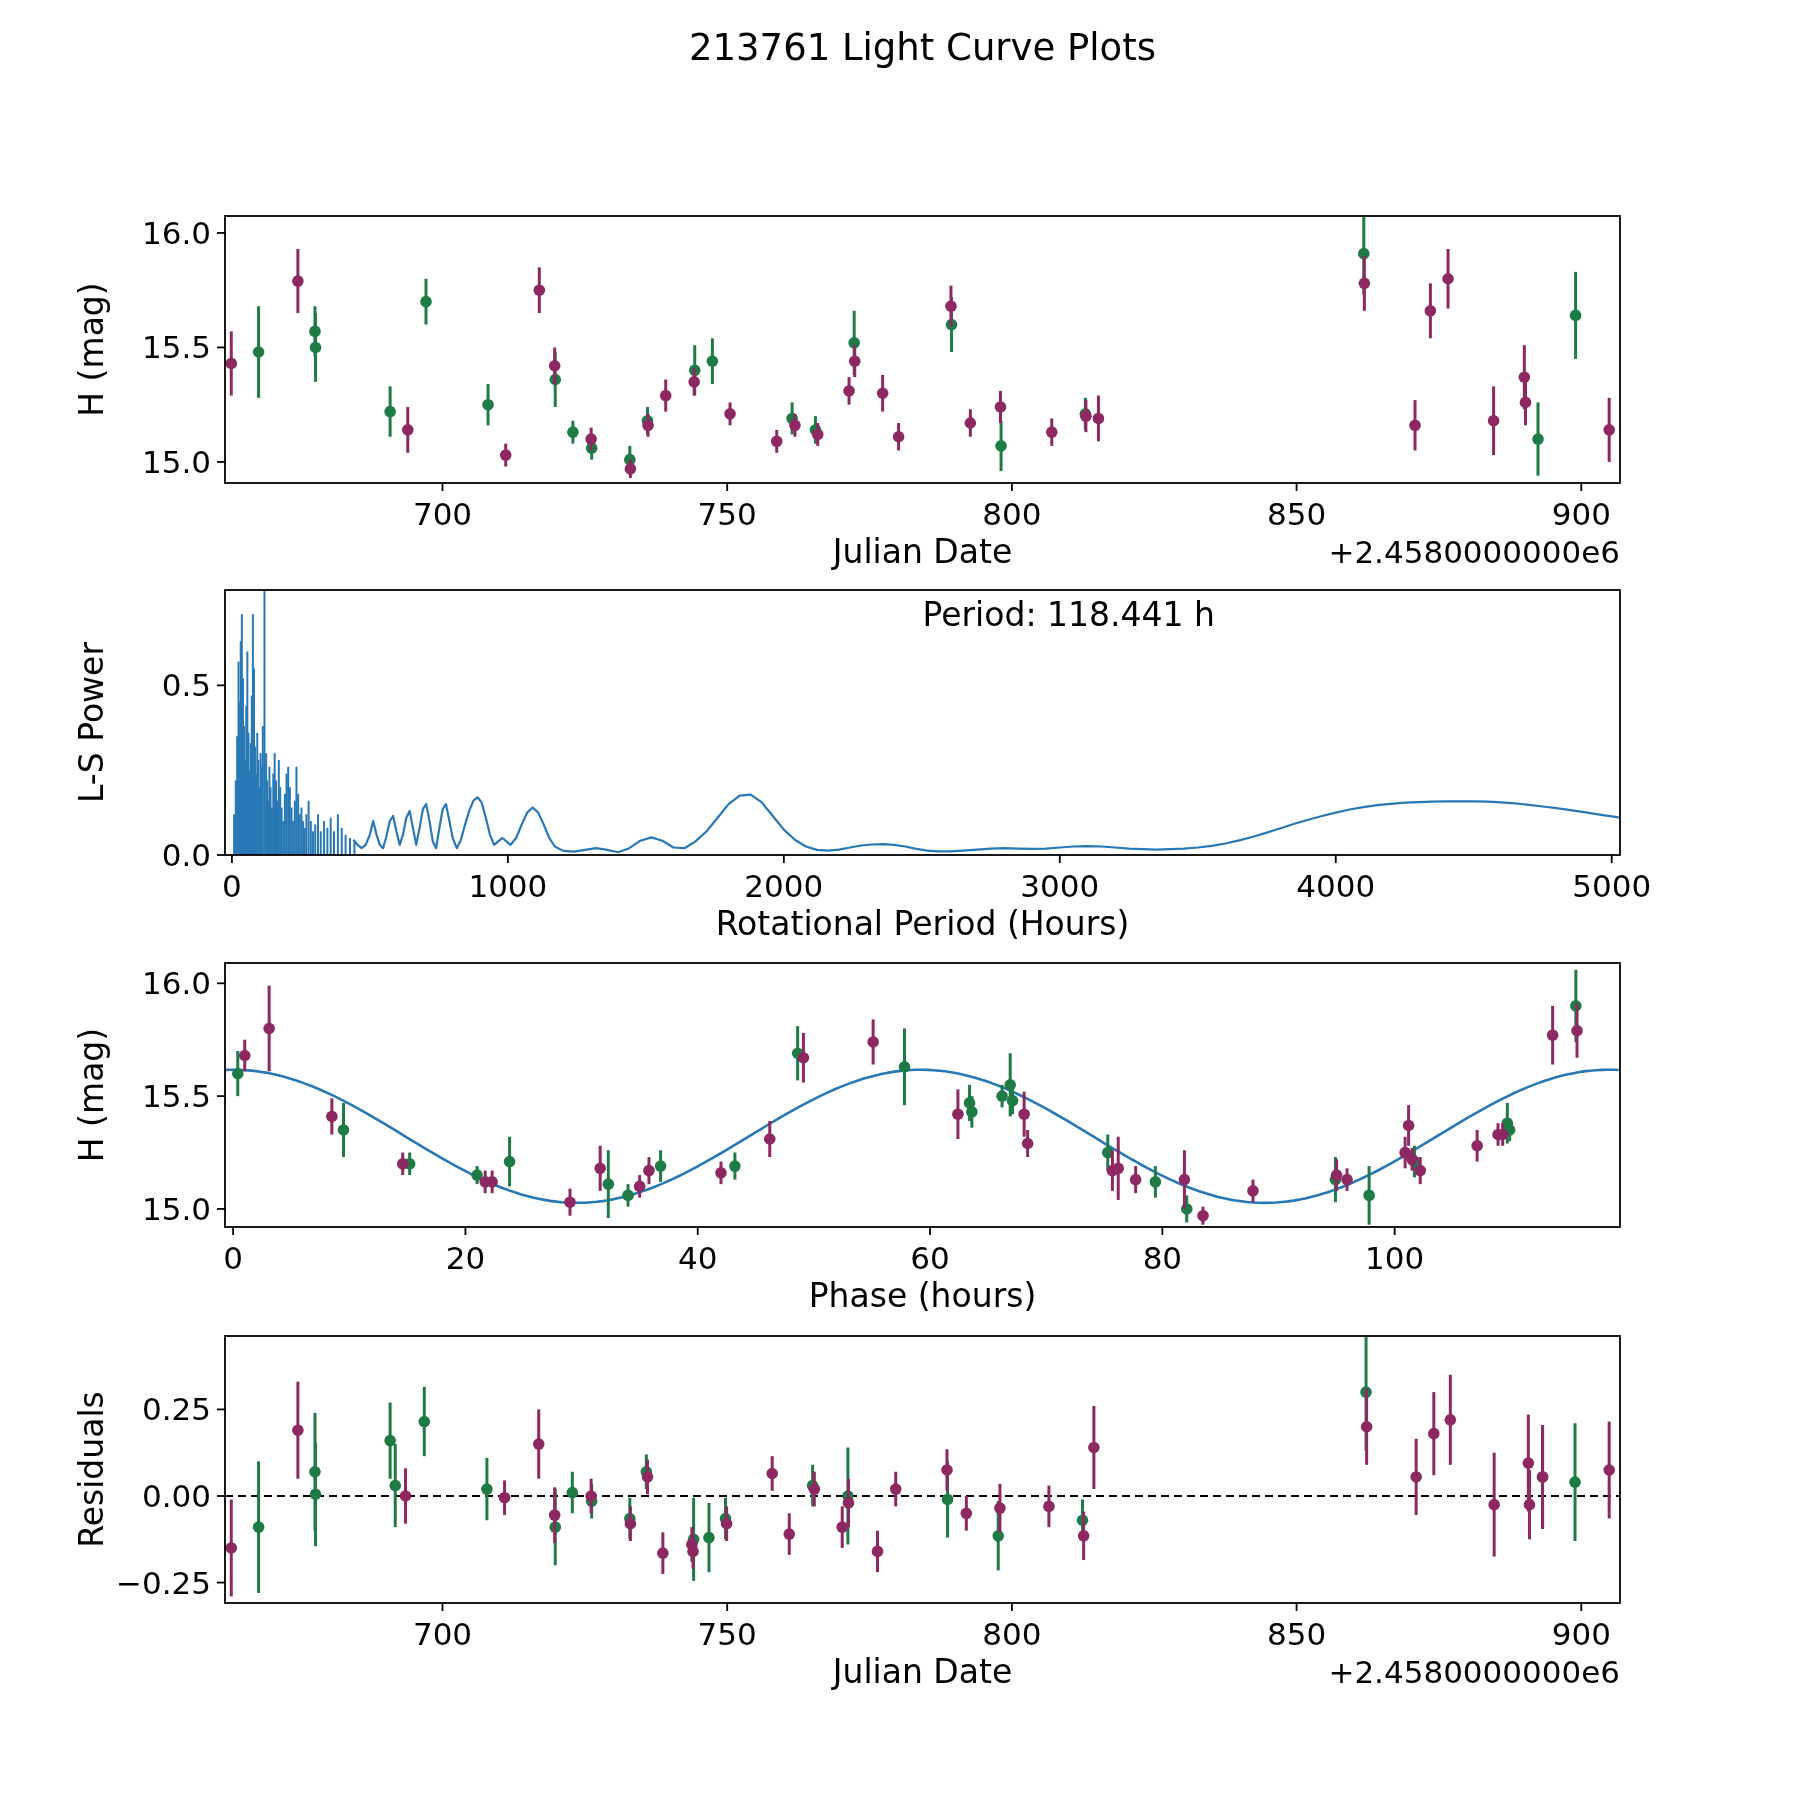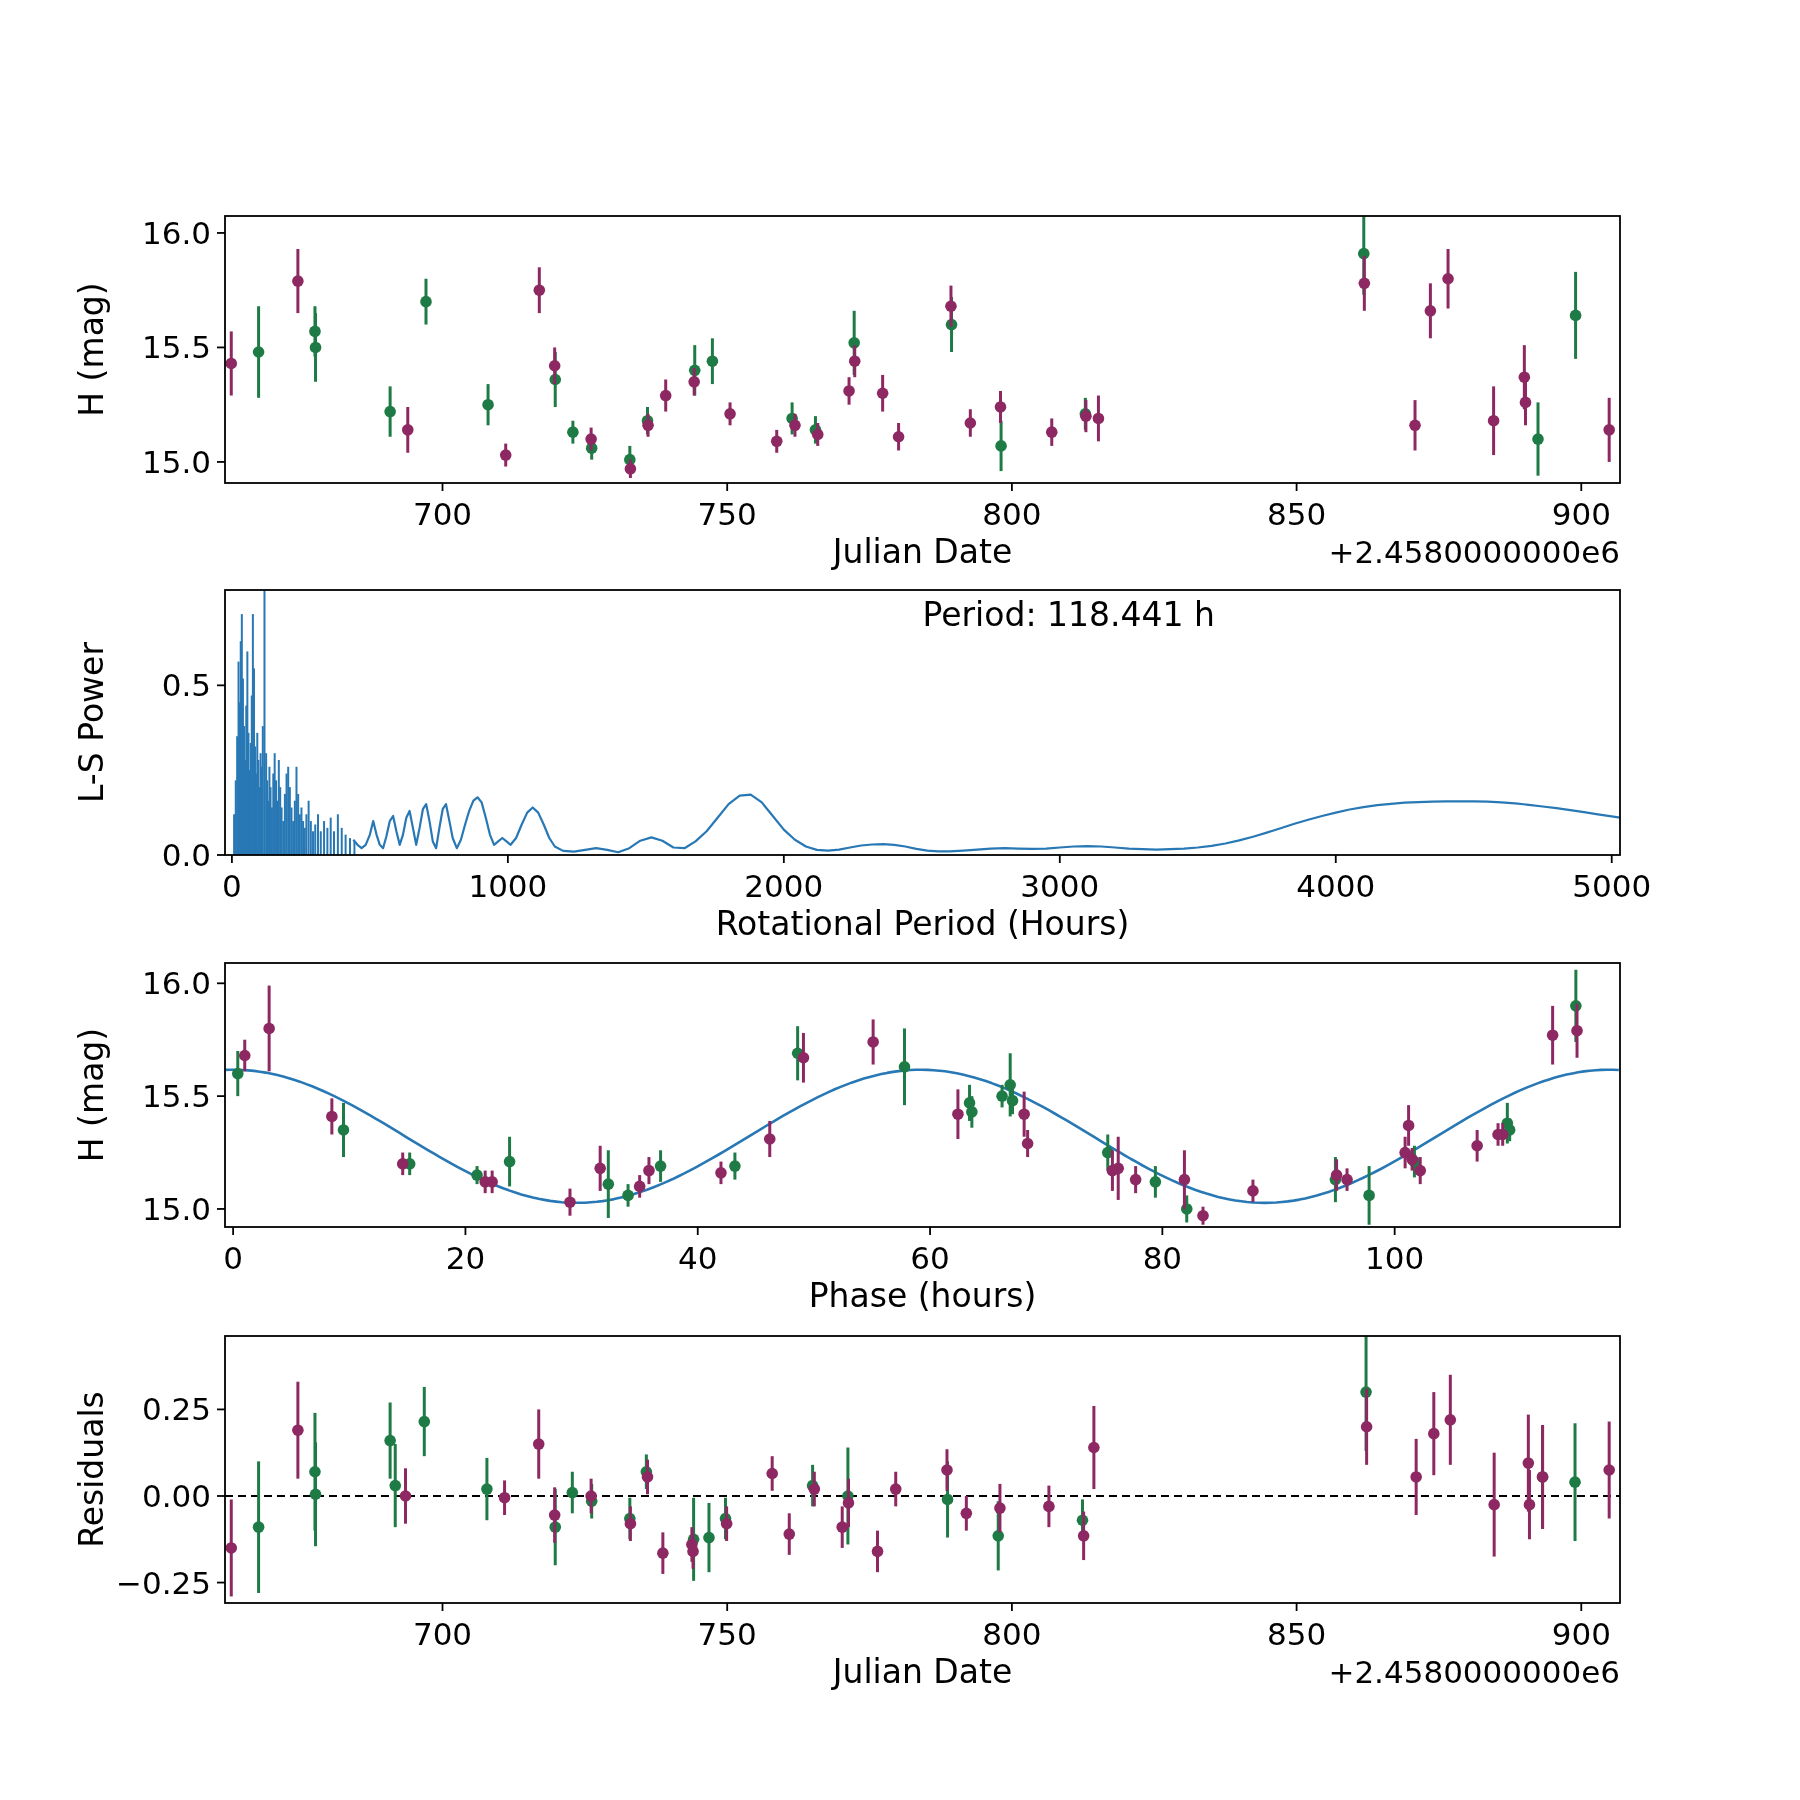--- a/index.html
+++ b/index.html
@@ -5,20 +5,21 @@
   html,body{margin:0;padding:0;background:#ffffff;}
   #page{position:relative;width:1800px;height:1800px;background:#ffffff;
         font-family:"DejaVu Sans","Liberation Sans",sans-serif;}
   #fig-title{position:absolute;left:225px;top:26px;width:1395px;text-align:center;
              font-size:37px;color:#000;}
   #chart-svg{position:absolute;left:0;top:0;}
 </style>
 </head>
 <body>
 <div id="page">
+  <div id="fig-title">213761 Light Curve Plots</div>
   <svg id="chart-svg" width="1800" height="1800" xmlns="http://www.w3.org/2000/svg">
       <g>
         <clipPath id="clip0">
           <rect x="225" y="216" width="1395" height="267"></rect>
         </clipPath>
         <g clip-path="url(#clip0)">
           <g>
             <line x1="258.5938775510209" y1="397.81646655231543" x2="258.5938775510209" y2="306.2212692967413" stroke="#1e7b45" stroke-width="3"></line>
             <circle cx="258.5938775510209" cy="352.0188679245283" r="5.8" fill="#1e7b45"></circle>
             <line x1="314.9632653061228" y1="356.59862778730695" x2="314.9632653061228" y2="306.2212692967413" stroke="#1e7b45" stroke-width="3"></line>

